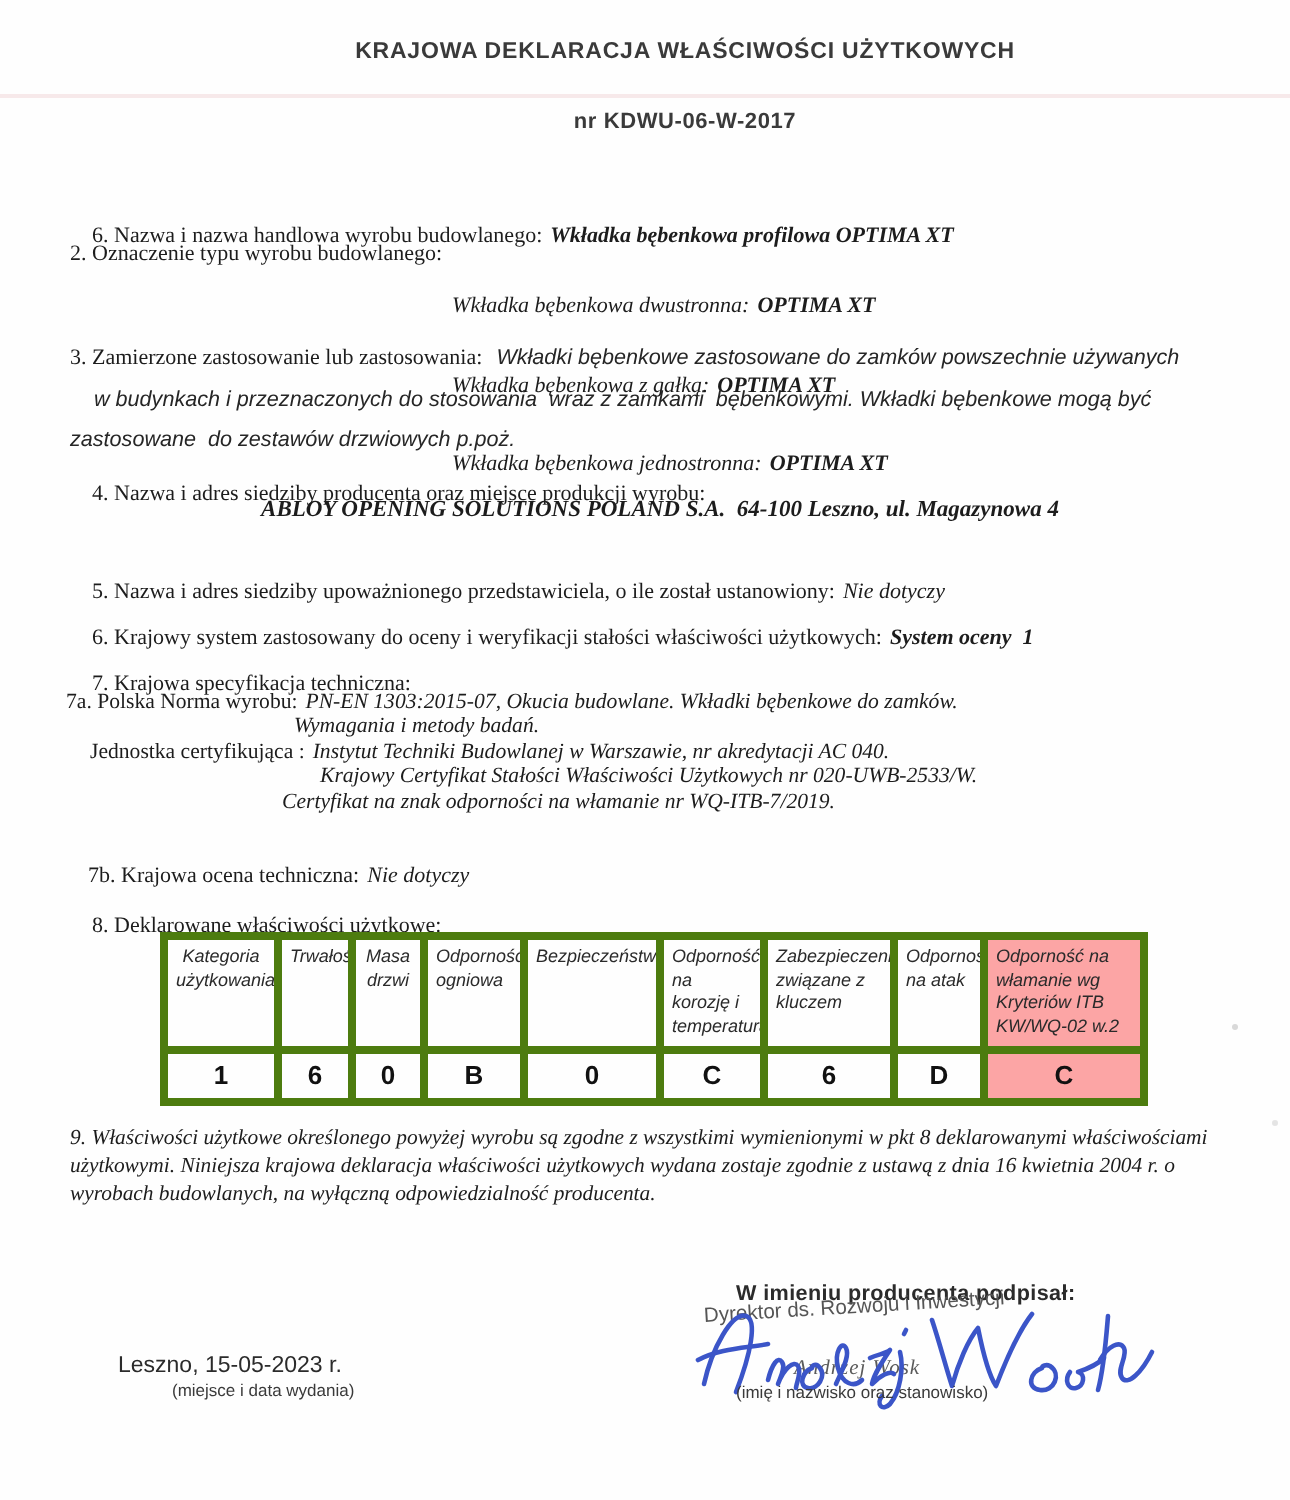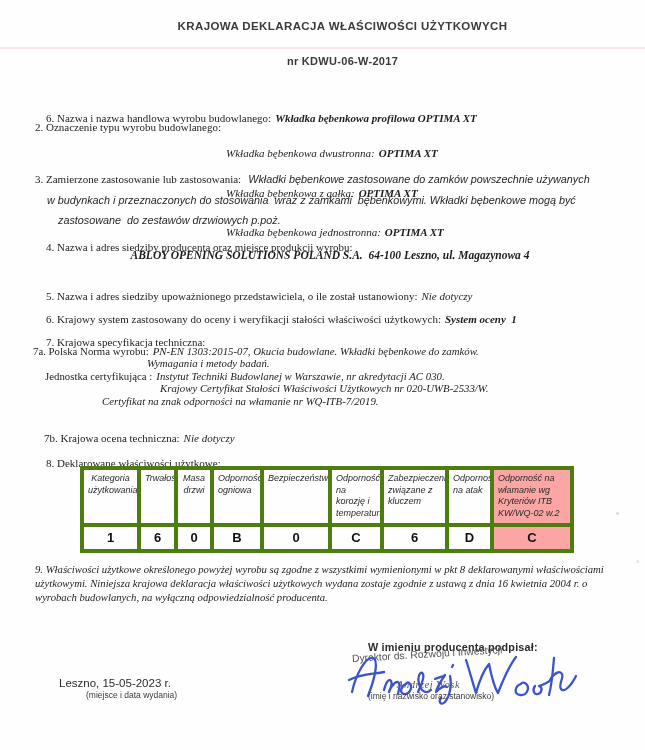--- a/index.html
+++ b/index.html
@@ -77,21 +77,21 @@
       <span style="display:block;line-height:13.5px;"><span class="i-serif">Wkładka bębenkowa jednostronna:</span><span class="i-serif b" style="margin-left:4px;">OPTIMA XT</span></span>
     </span>
   </div>
 
   <div class="abs" style="top:168px;left:35px;">
     <div style="line-height:20.5px;">
       <span class="body-line lbl">3. Zamierzone zastosowanie lub zastosowania:</span>
       <span class="sans-i" style="margin-left:3px;">Wkładki bębenkowe zastosowane do zamków powszechnie używanych</span>
     </div>
     <div class="sans-i" style="line-height:20.5px;margin-left:12px;">w budynkach i przeznaczonych do stosowania  wraz z zamkami  bębenkowymi. Wkładki bębenkowe mogą być</div>
-    <div class="sans-i" style="line-height:20.5px;margin-left:23px;">zastosowane  do zestawów drzwiowych p.poż.</div>
+    <div class="sans-i" style="line-height:20.5px;margin-left:0;">zastosowane  do zestawów drzwiowych p.poż.</div>
   </div>
 
   <div class="abs body-line" style="top:228px;left:35px;">
     <span class="lbl">4. Nazwa i adres siedziby producenta oraz miejsce produkcji wyrobu:</span>
   </div>
   <div class="abs" style="top:249px;left:40px;width:580px;text-align:center;font-size:11.5px;font-style:italic;font-weight:bold;white-space:pre-wrap;">ABLOY OPENING SOLUTIONS POLAND S.A.  64-100 Leszno, ul. Magazynowa 4</div>
 
   <div class="abs body-line" style="top:277px;left:35px;">
     <span class="lbl">5. Nazwa i adres siedziby upoważnionego przedstawiciela, o ile został ustanowiony:</span><span class="v-i-serif">Nie dotyczy</span>
   </div>
@@ -103,24 +103,24 @@
   <div class="abs body-line" style="top:323px;left:35px;">
     <span class="lbl">7. Krajowa specyfikacja techniczna:</span>
   </div>
 
   <div class="abs" style="top:345px;left:33px;font-size:10.8px;line-height:12.4px;">
     <div>
       <span class="lbl">7a. Polska Norma wyrobu:</span><span class="v-i-serif">PN-EN 1303:2015-07, Okucia budowlane. Wkładki bębenkowe do zamków.</span>
     </div>
     <div class="i-serif" style="margin-left:114px;">Wymagania i metody badań.</div>
     <div style="margin-left:12px;">
-      <span class="lbl">Jednostka  certyfikująca :</span><span class="v-i-serif">Instytut Techniki Budowlanej w Warszawie, nr akredytacji AC 030.</span>
+      <span class="lbl">Jednostka  certyfikująca :</span><span class="v-i-serif">Instytut Techniki Budowlanej w Warszawie, nr akredytacji AC 040.</span>
     </div>
     <div class="i-serif" style="margin-left:127px;">Krajowy Certyfikat Stałości Właściwości Użytkowych nr 020-UWB-2533/W.</div>
-    <div class="i-serif" style="margin-left:69px;font-style:italic;">Certyfikat na znak odporności na włamanie nr WQ-ITB-7/2019.</div>
+    <div class="i-serif" style="margin-left:108px;font-style:italic;">Certyfikat na znak odporności na włamanie nr WQ-ITB-7/2019.</div>
   </div>
 
   <div class="abs body-line" style="top:419px;left:33px;">
     <span class="lbl">7b. Krajowa ocena techniczna:</span><span class="v-i-serif">Nie dotyczy</span>
   </div>
 
   <div class="abs body-line" style="top:444px;left:35px;">
     <span class="lbl">8. Deklarowane właściwości użytkowe:</span>
   </div>
 

